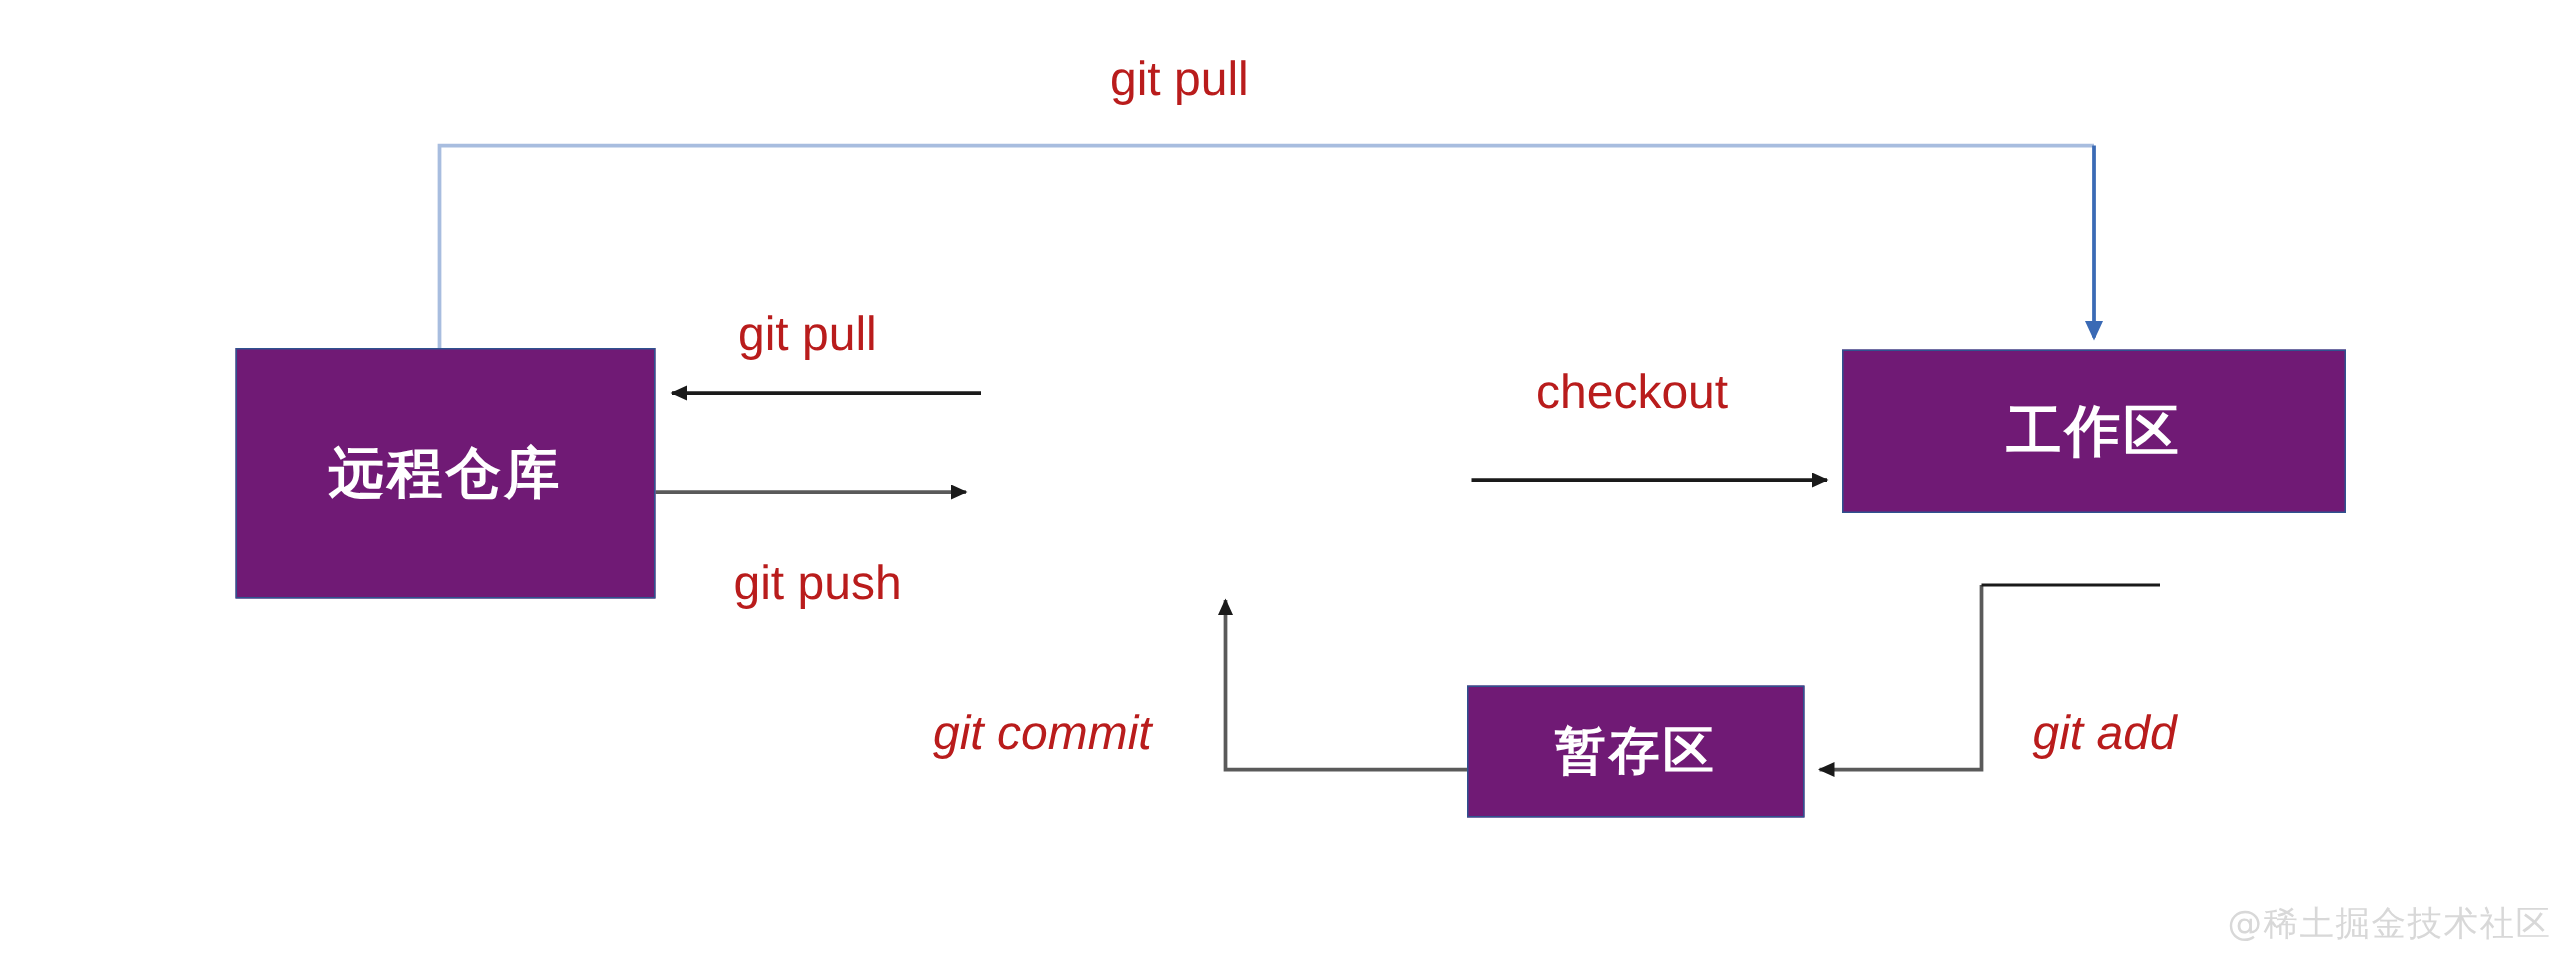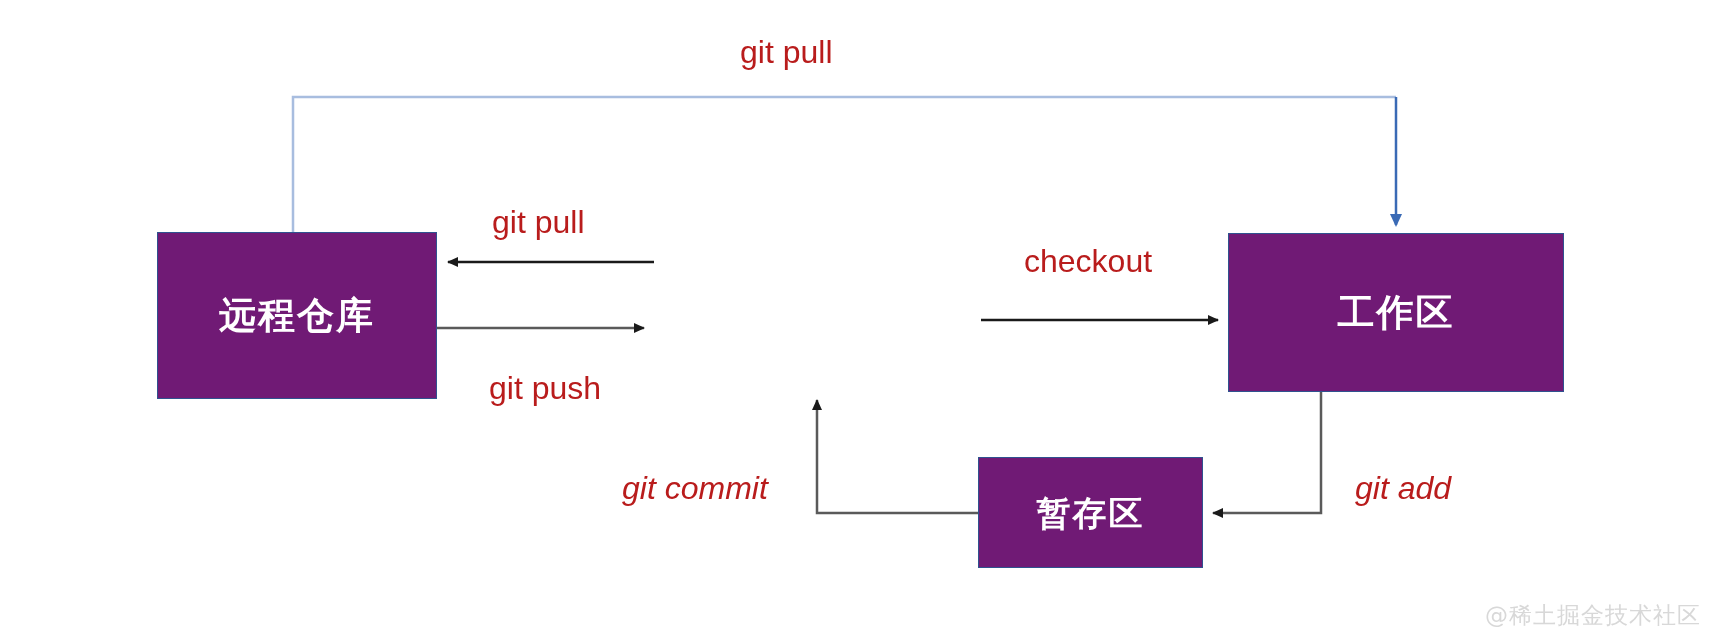--- a/index.html
+++ b/index.html
@@ -104,25 +104,25 @@
     <g>
       <path d="M 978,513 L 817,513 L 817,400" fill="none" stroke="#5a5a5a" stroke-width="2.5" marker-end="url(#arrow-dark)"></path>
     </g>
   </svg>
 
   <div class="node-box" style="left:157px; top:232px; width:280px; height:167px;">
     <span class="node-label">远程仓库</span>
   </div>
 
 
-  <div class="node-box" style="left:1228px; top:233px; width:336px; height:159px;">
+  <div class="node-box" style="left:1228px; top:233px; width:336px; height:109px;">
     <span class="node-label">工作区</span>
   </div>
 
-  <div class="node-box small" style="left:978px; top:457px; width:225px; height:111px;">
+  <div class="node-box small" style="left:978px; top:457px; width:225px; height:88px;">
     <span class="node-label">暂存区</span>
   </div>
 
   <div class="edge-label" style="left:740px; top:36px;">git pull</div>
 
   <div class="edge-label" style="left:492px; top:206px;">git pull</div>
 
   <div class="edge-label" style="left:489px; top:372px;">git push</div>
 
   <div class="edge-label" style="left:1024px; top:245px;text-align:center;">checkout</div>

